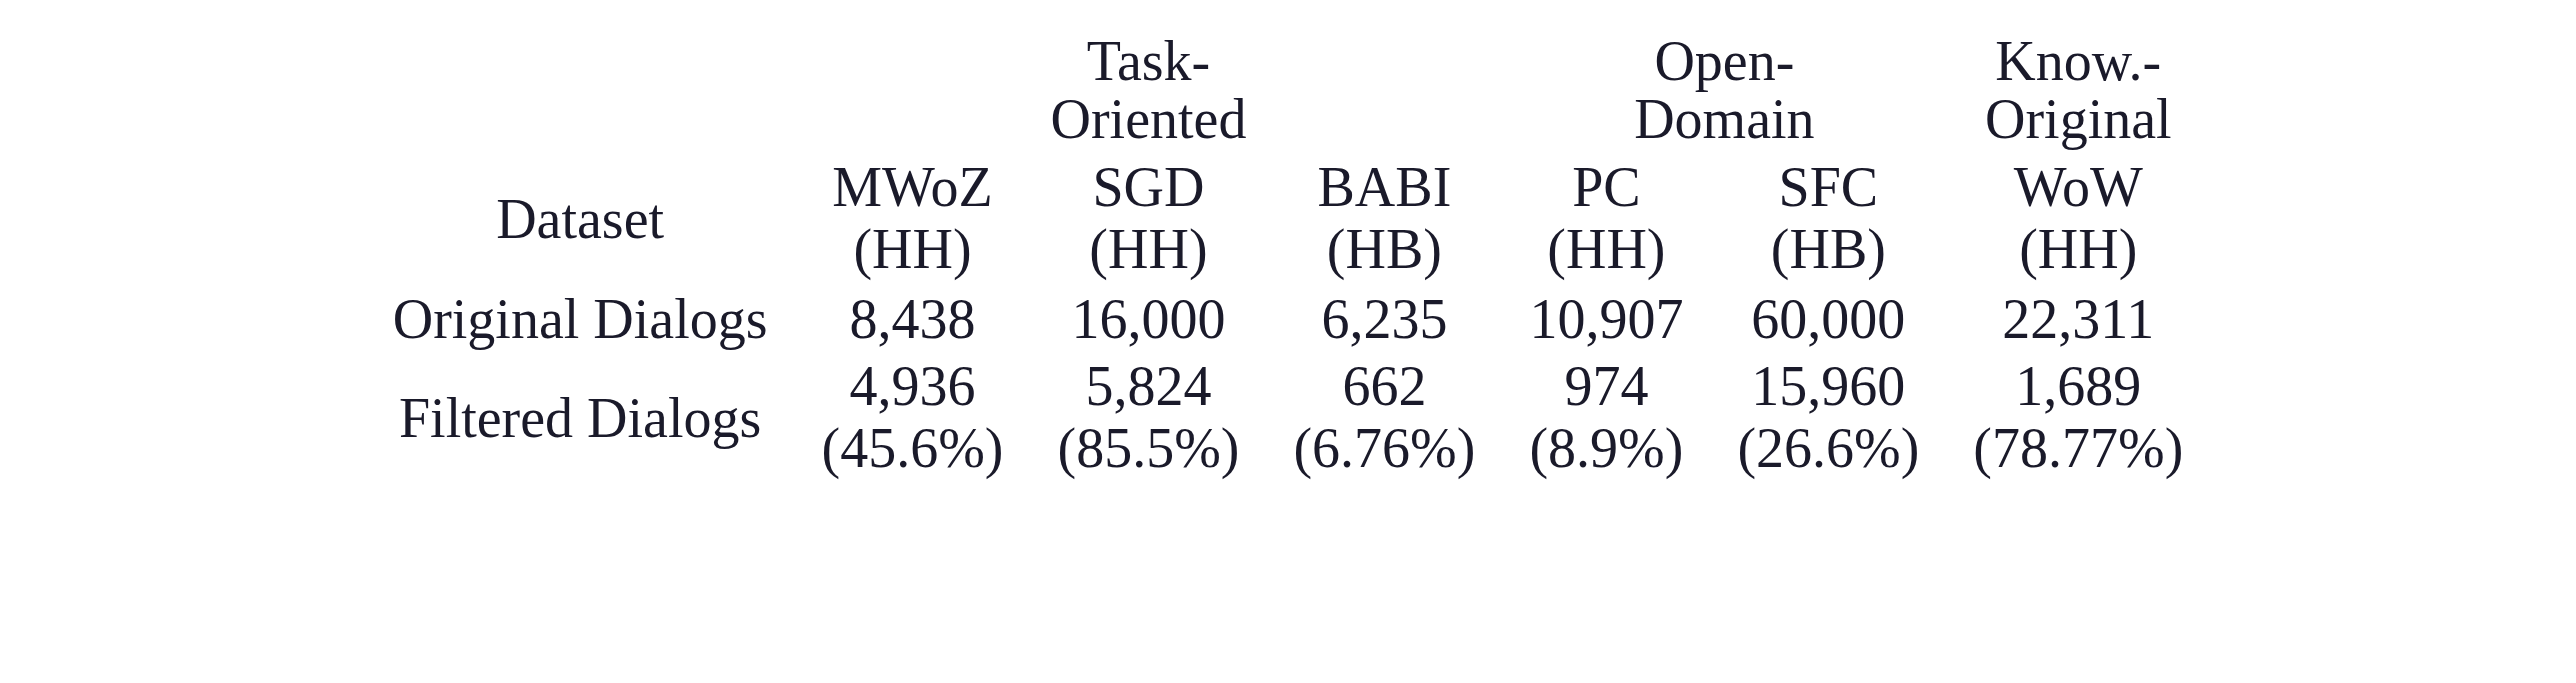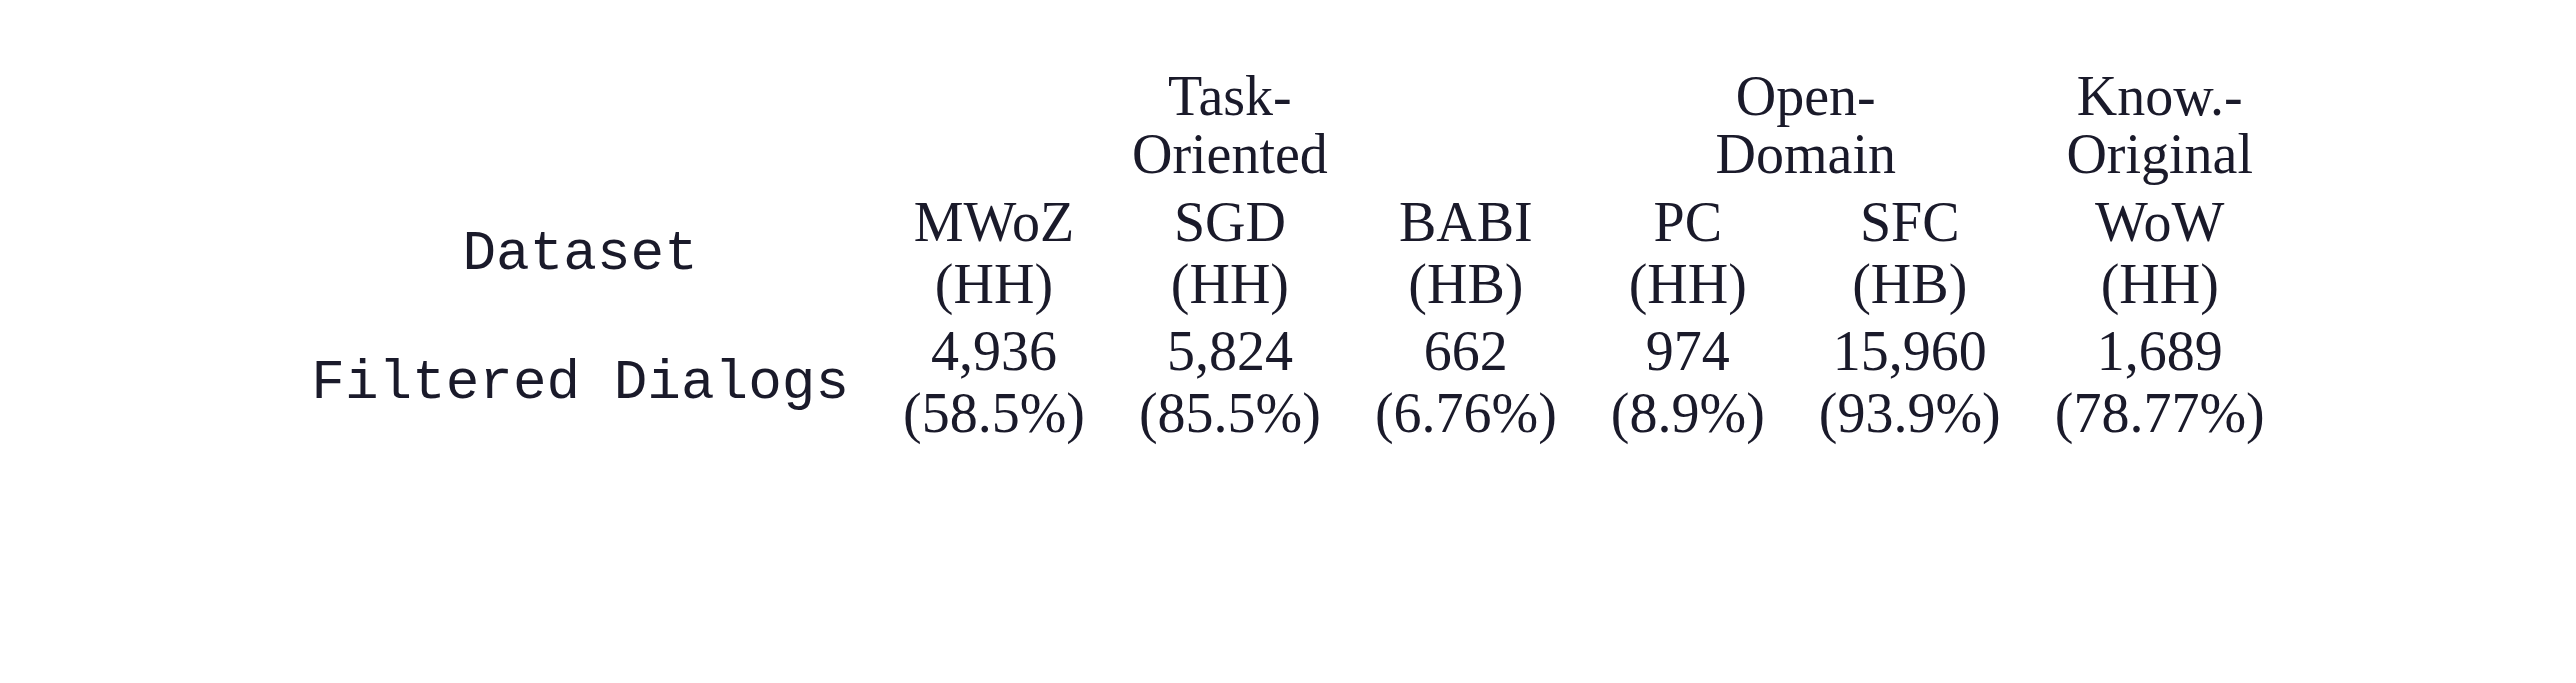--- a/index.html
+++ b/index.html
@@ -28,21 +28,21 @@
     font-weight: 400;
     vertical-align: middle;
     border: 0;
   }
   
   .top-rule td, .top-rule th { border-top: 2px solid #000; }
   .btm-rule td, .btm-rule th { border-bottom: 2px solid #000; }
   
   .vb-left  { border-left: 2px solid #000; }
   
-  .rowlabel { text-align: center; font-weight: 700; white-space: nowrap; font-family: Liberation Mono, monospace; }
+  .rowlabel { text-align: center; font-weight: 700; white-space: nowrap; }
   
   .grp { font-weight: 700; }
   .stack { display: inline-block; line-height: 1.05; }
   .stack span { display: block; }
   
   .ds { display: inline-block; line-height: 1.1; }
   .ds span { display: block; }
 </style>
 </head>
 <body>
@@ -106,27 +106,36 @@
         </span>
       </td>
       <td class="vb-left">
         <span class="ds">
           <span>WoW</span>
           <span>(HH)</span>
         </span>
       </td>
     </tr>
 
+    <tr class="btm-rule">
+      <th class="rowlabel">Original Dialogs</th>
+      <td class="vb-left">8,438</td>
+      <td>16,000</td>
+      <td>6,235</td>
+      <td class="vb-left">10,907</td>
+      <td>60,000</td>
+      <td class="vb-left">22,311</td>
+    </tr>
 
     <tr>
       <th class="rowlabel">Filtered Dialogs</th>
       <td class="vb-left">
         <span class="ds">
           <span>4,936</span>
-          <span>(58.5%)</span>
+          <span>(45.6%)</span>
         </span>
       </td>
       <td>
         <span class="ds">
           <span>5,824</span>
           <span>(85.5%)</span>
         </span>
       </td>
       <td>
         <span class="ds">
@@ -136,21 +145,21 @@
       </td>
       <td class="vb-left">
         <span class="ds">
           <span>974</span>
           <span>(8.9%)</span>
         </span>
       </td>
       <td>
         <span class="ds">
           <span>15,960</span>
-          <span>(93.9%)</span>
+          <span>(26.6%)</span>
         </span>
       </td>
       <td class="vb-left">
         <span class="ds">
           <span>1,689</span>
           <span>(78.77%)</span>
         </span>
       </td>
     </tr>
 

